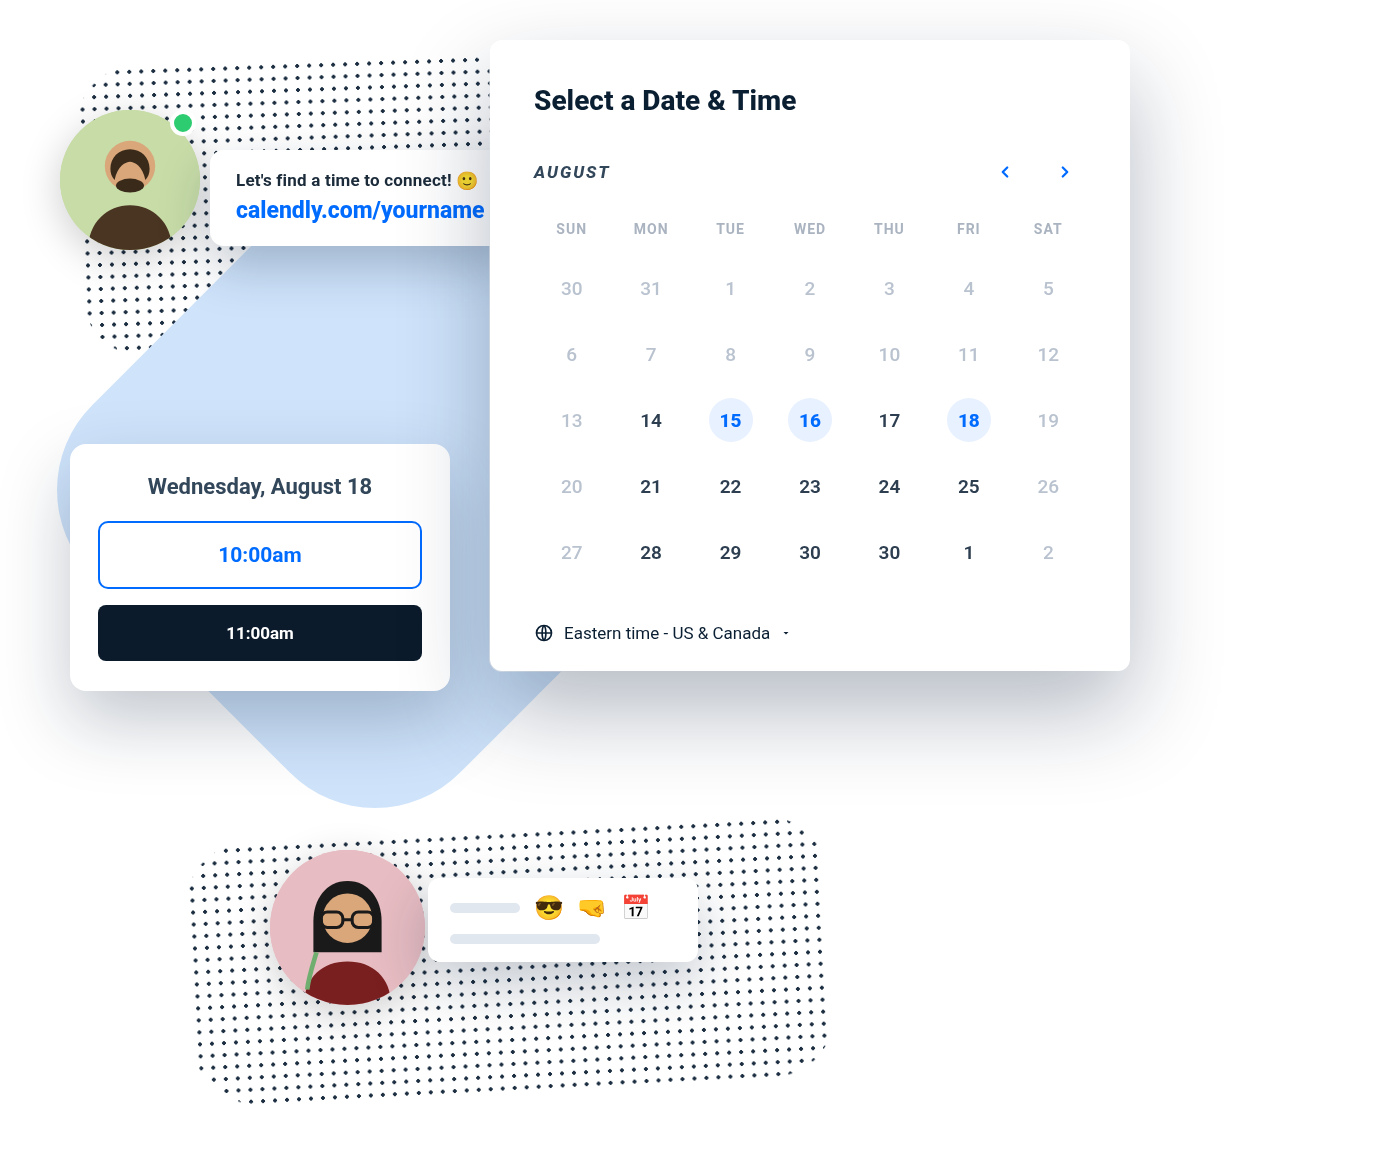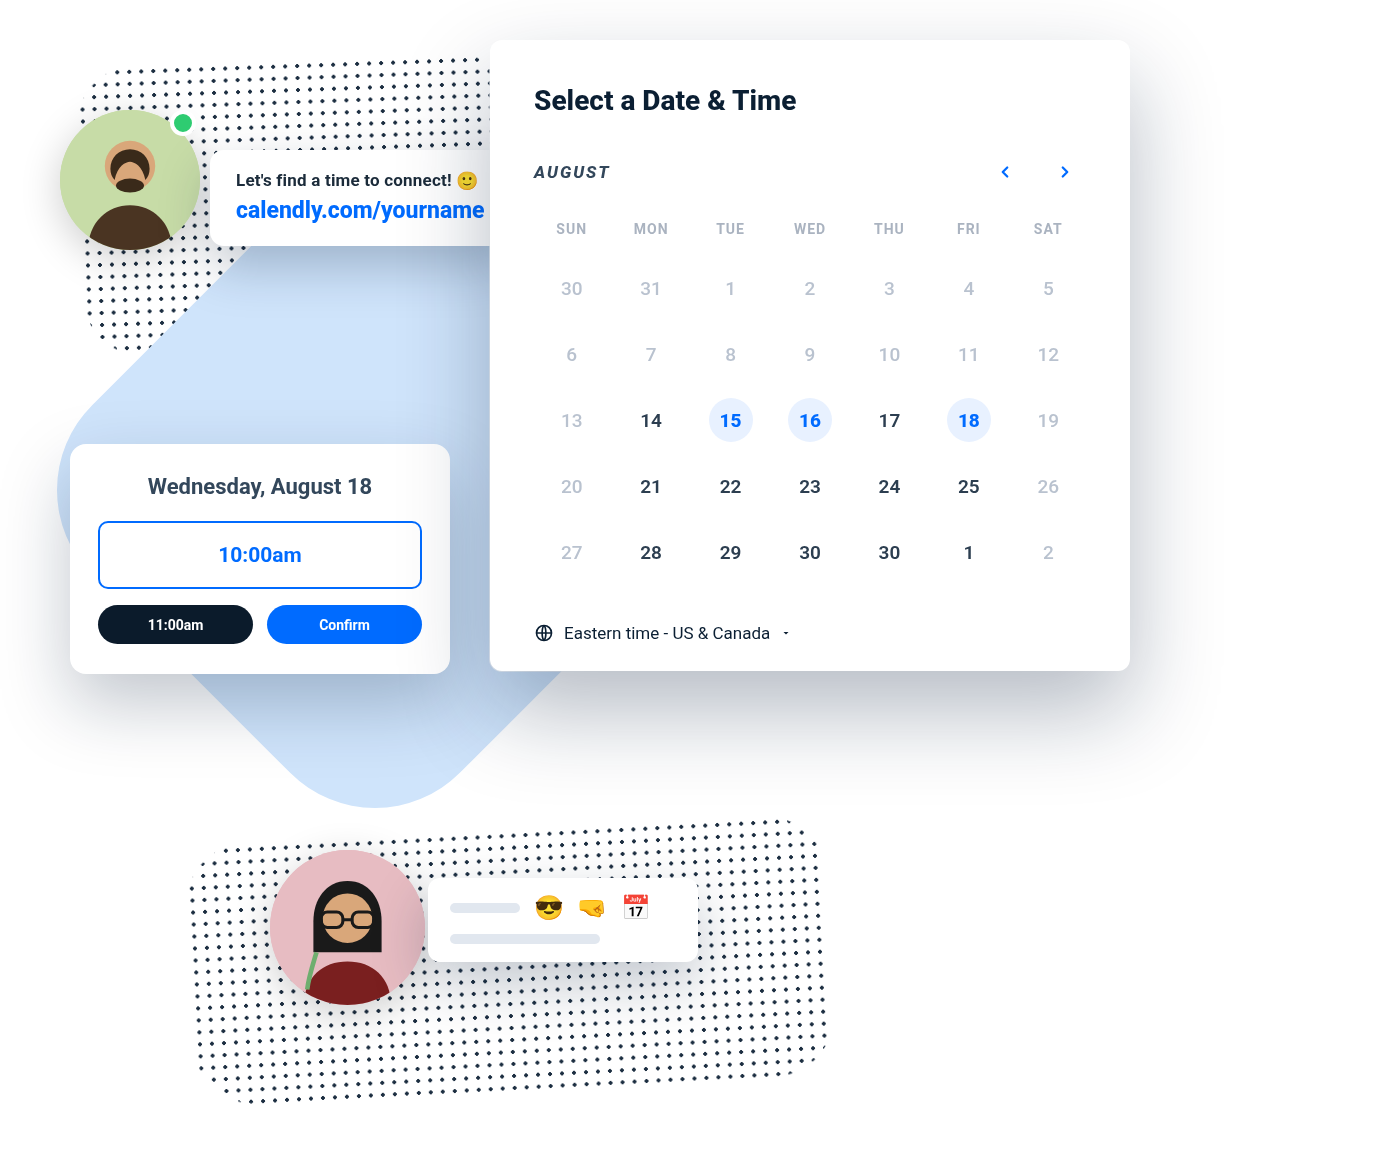--- a/index.html
+++ b/index.html
@@ -46,21 +46,21 @@
     position:absolute; left:70px; top:444px; width:380px; background:#fff; border-radius:16px;
     padding:30px 28px 30px; box-shadow: 0 30px 70px rgba(10,30,60,.25);
   }
   .timecard h3 { text-align:center; color:#33475b; font-size:22px; font-weight:700; margin-bottom:22px;}
   .slot {
     border:2px solid #006bff; color:#006bff; font-weight:700; font-size:21px;
     border-radius:10px; height:68px; display:flex; align-items:center; justify-content:center;
     margin-bottom:16px; cursor:pointer; background:#fff;
   }
   .slot-row { display:flex; gap:14px;}
-  .slot-row .chip { flex:1; height:39px; border-radius:22px; display:flex; align-items:center; justify-content:center; font-weight:700; font-size:14px; cursor:pointer;}
+  .slot-row .chip { flex:1; height:56px; border-radius:8px; display:flex; align-items:center; justify-content:center; font-weight:700; font-size:17px; cursor:pointer;}
   .chip.selected { background:#0b1b2b; color:#fff;}
   .chip.confirm  { background:#006bff; color:#fff;}
 
   
   .calcard {
     position:absolute; left:490px; top:40px; width:640px; background:#fff; border-radius:12px;
     padding:44px 44px 28px; box-shadow: 0 40px 90px rgba(10,30,60,.30), 0 0 0 1px rgba(255,255,255,.6);
   }
   .calcard h2 { color:#0b1f33; font-size:28px; font-weight:800; margin-bottom:34px;}
   .monthrow { display:flex; align-items:center; margin-bottom:20px;}
@@ -120,21 +120,20 @@
       <span class="emoji">🙂</span>
     </div>
     <a class="link">calendly.com/yourname</a>
   </div>
 
   <div class="timecard">
     <h3>Wednesday, August 18</h3>
     <div class="slot">10:00am</div>
     <div class="slot-row">
       <div class="chip selected">11:00am</div>
-      <div class="chip confirm">Confirm</div>
     </div>
   </div>
 
   <div class="calcard">
     <h2>Select a Date &amp; Time</h2>
 
     <div class="monthrow">
       <div class="month">AUGUST</div>
       <div class="navbtn">
         <svg viewBox="0 0 24 24" fill="none" stroke="#006bff" stroke-width="3" stroke-linecap="round" stroke-linejoin="round">

